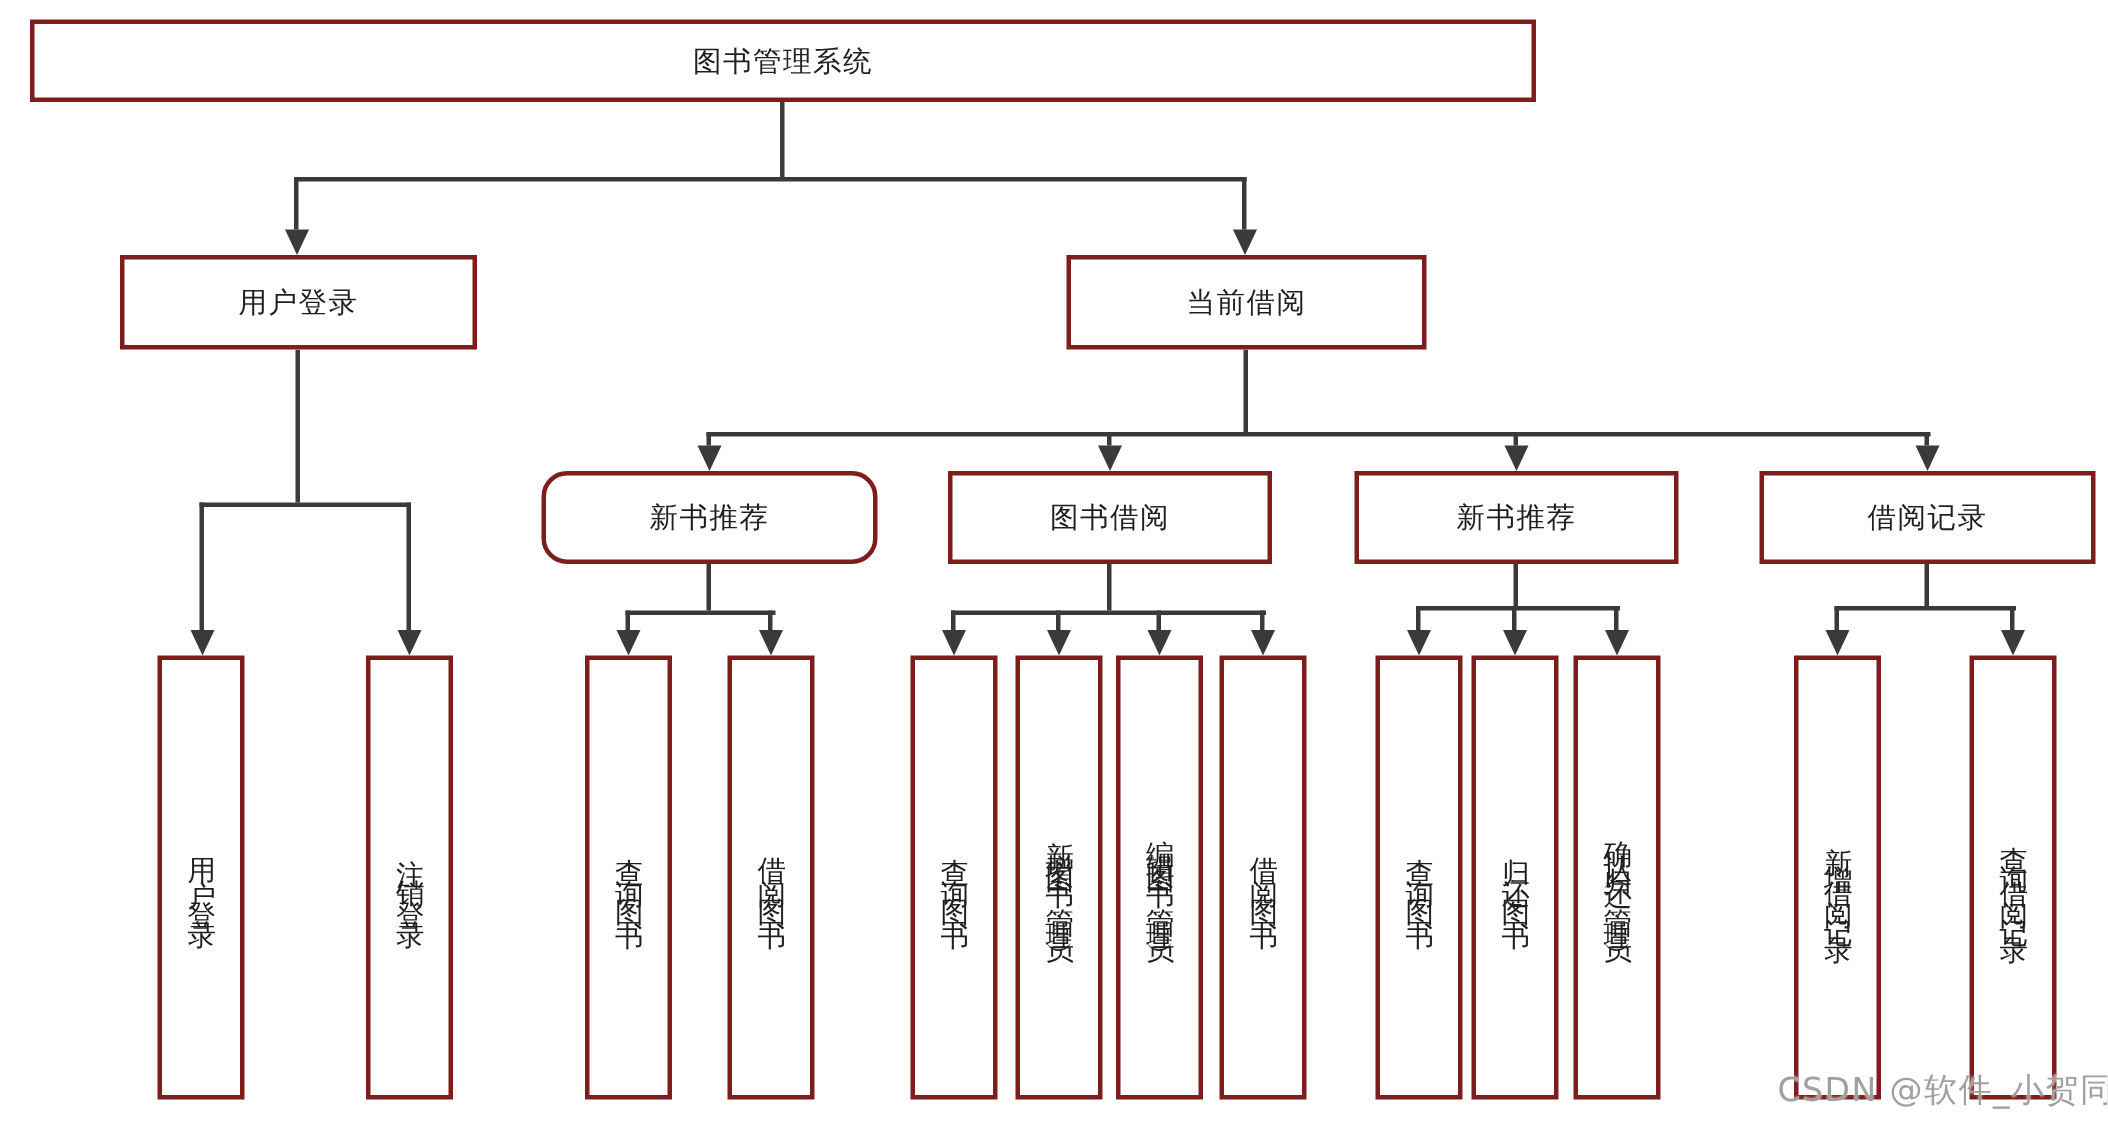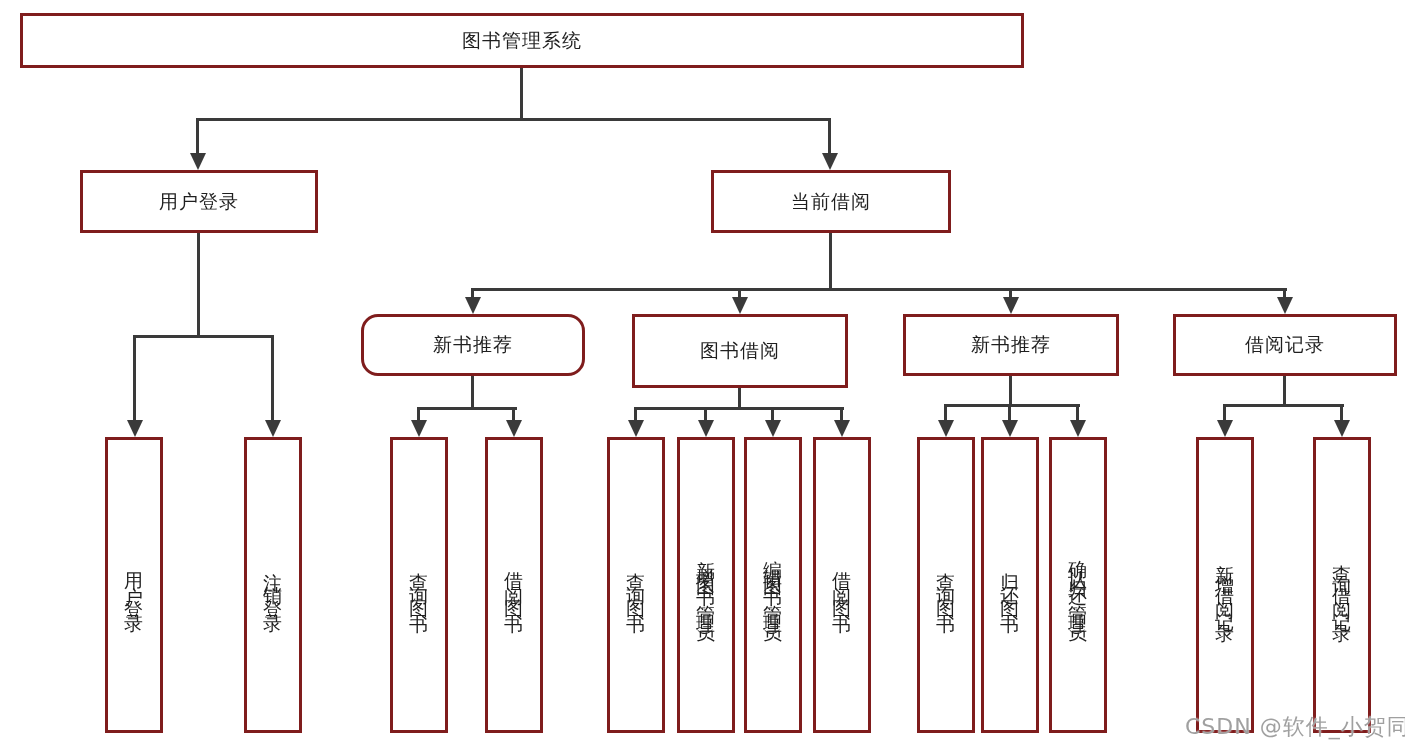--- a/index.html
+++ b/index.html
@@ -62,21 +62,21 @@
   <div class="vline" style="left:471px;top:288px;height:9px;"></div>
   <div class="arrow" style="left:465px;top:297px;"></div>
   <div class="vline" style="left:738px;top:288px;height:9px;"></div>
   <div class="arrow" style="left:732px;top:297px;"></div>
   <div class="vline" style="left:1009px;top:288px;height:9px;"></div>
   <div class="arrow" style="left:1003px;top:297px;"></div>
   <div class="vline" style="left:1283px;top:288px;height:9px;"></div>
   <div class="arrow" style="left:1277px;top:297px;"></div>
 
   <div class="box" style="left:361px;top:314px;width:224px;height:62px;border-radius:17px;">新书推荐</div>
-  <div class="box" style="left:632px;top:314px;width:216px;height:74px;">图书借阅</div>
+  <div class="box" style="left:632px;top:314px;width:216px;height:62px;">图书借阅</div>
   <div class="box" style="left:903px;top:314px;width:216px;height:62px;">新书推荐</div>
   <div class="box" style="left:1173px;top:314px;width:224px;height:62px;">借阅记录</div>
 
   <div class="vline" style="left:471px;top:376px;height:31px;"></div>
   <div class="hline" style="left:417px;top:407px;width:100px;"></div>
   <div class="vline" style="left:417px;top:407px;height:13px;"></div>
   <div class="arrow" style="left:411px;top:420px;"></div>
   <div class="vline" style="left:512px;top:407px;height:13px;"></div>
   <div class="arrow" style="left:506px;top:420px;"></div>
 

